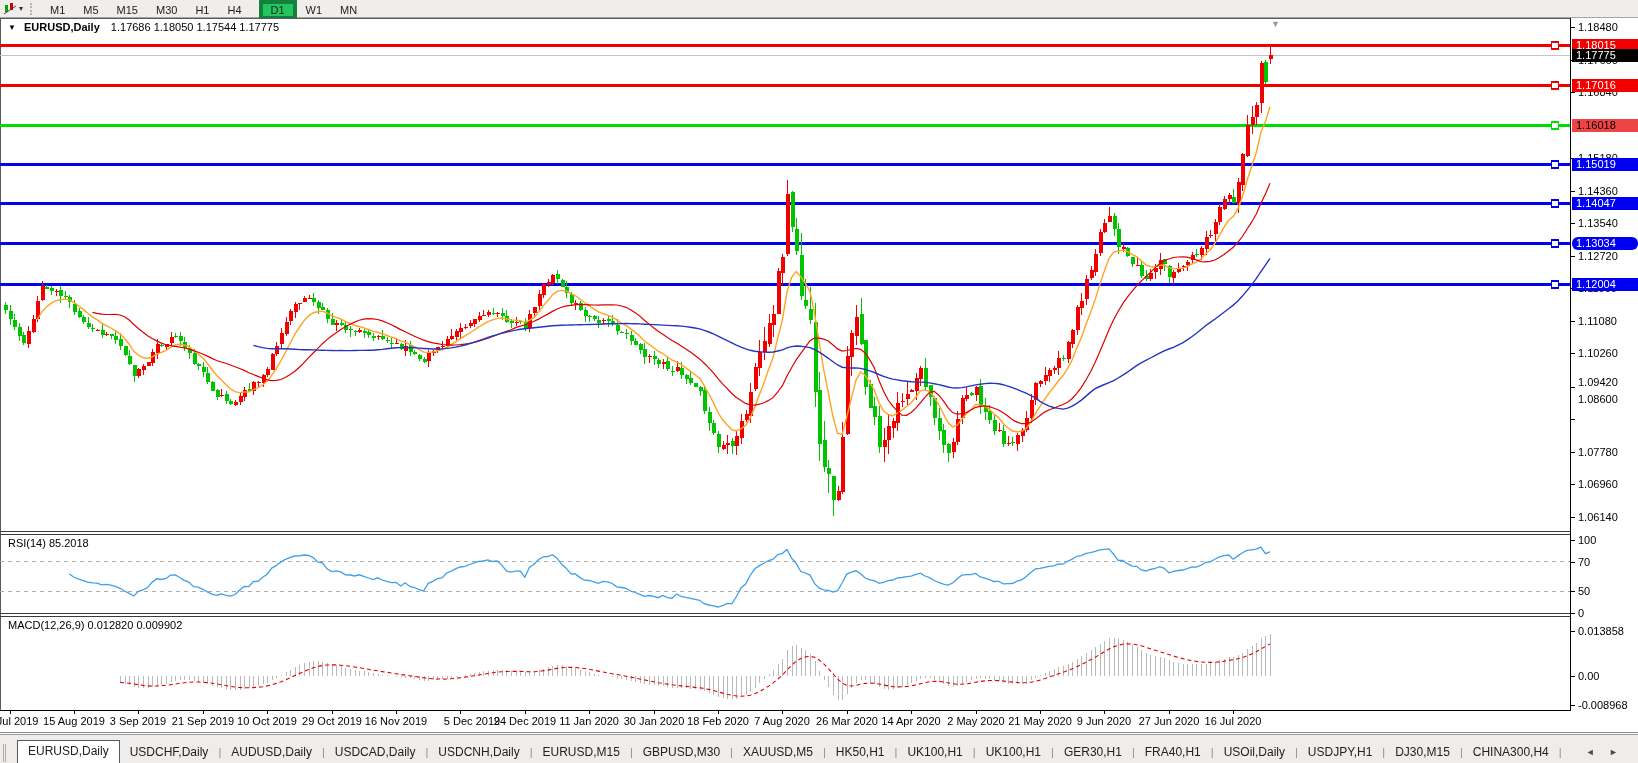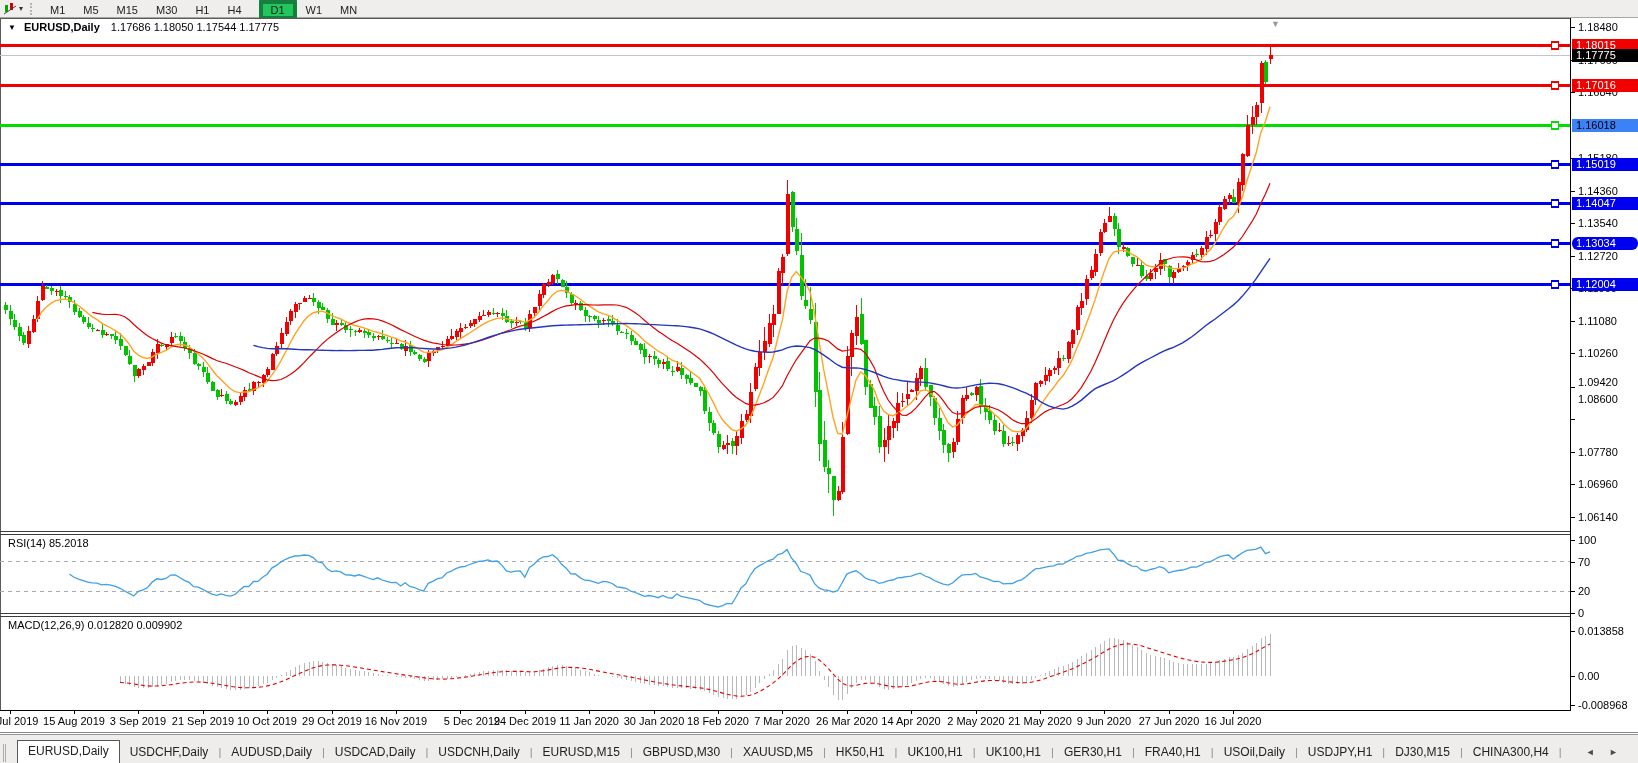--- a/index.html
+++ b/index.html
@@ -950,32 +950,32 @@
         <div class="ticklbl" style="top: 428px;">1.07780</div>
         <div class="tickdash" style="top: 466px;"></div>
         <div class="ticklbl" style="top: 460px;">1.06960</div>
         <div class="tickdash" style="top: 499px;"></div>
         <div class="ticklbl" style="top: 493px;">1.06140</div>
         <div class="tickdash" style="top: 522px;"></div>
         <div class="ticklbl" style="top: 516px;">100</div>
         <div class="tickdash" style="top: 544px;"></div>
         <div class="ticklbl" style="top: 538px;">70</div>
         <div class="tickdash" style="top: 573px;"></div>
-        <div class="ticklbl" style="top: 567px;">20</div>
+        <div class="ticklbl" style="top: 567px;">50</div>
         <div class="tickdash" style="top: 595px;"></div>
         <div class="ticklbl" style="top: 589px;">0</div>
         <div class="tickdash" style="top: 613px;"></div>
         <div class="ticklbl" style="top: 607px;">0.013858</div>
         <div class="tickdash" style="top: 658px;"></div>
         <div class="ticklbl" style="top: 652px;">0.00</div>
         <div class="tickdash" style="top: 687px;"></div>
         <div class="ticklbl" style="top: 681px;">-0.008968</div>
         <div class="pricebox" style="top: 21px; background: rgb(242, 0, 0); color: rgb(255, 255, 255);">1.18015</div>
         <div class="pricebox" style="top: 61px; background: rgb(242, 0, 0); color: rgb(255, 255, 255);">1.17016</div>
-        <div class="pricebox" style="top: 101px; background: #3b82f6; color: rgb(0, 0, 0);">1.16018</div>
+        <div class="pricebox" style="top: 101px; background: #ef4444; color: rgb(0, 0, 0);">1.16018</div>
         <div class="pricebox" style="top: 140px; background: rgb(0, 0, 240); color: rgb(255, 255, 255);">1.15019</div>
         <div class="pricebox" style="top: 179px; background: rgb(0, 0, 240); color: rgb(255, 255, 255);">1.14047</div>
         <div class="pricebox" style="top: 219px; background: rgb(0, 0, 240); color: rgb(255, 255, 255); border-radius: 6px;">1.13034</div>
         <div class="pricebox" style="top: 260px; background: rgb(0, 0, 240); color: rgb(255, 255, 255);">1.12004</div>
         <div class="pricebox" style="top: 31px; background: rgb(0, 0, 0); color: rgb(255, 255, 255);">1.17775</div>
       </div>
     <div id="dateaxis">
         <div class="dtick" style="left: 10px;"></div>
         <div class="dlabel" style="left: 10px;">27 Jul 2019</div>
         <div class="dtick" style="left: 74px;"></div>
@@ -994,21 +994,21 @@
         <div class="dlabel" style="left: 460px; padding-left: 24px;">5 Dec 2019</div>
         <div class="dtick" style="left: 525px;"></div>
         <div class="dlabel" style="left: 525px;">24 Dec 2019</div>
         <div class="dtick" style="left: 589px;"></div>
         <div class="dlabel" style="left: 589px;">11 Jan 2020</div>
         <div class="dtick" style="left: 654px;"></div>
         <div class="dlabel" style="left: 654px;">30 Jan 2020</div>
         <div class="dtick" style="left: 718px;"></div>
         <div class="dlabel" style="left: 718px;">18 Feb 2020</div>
         <div class="dtick" style="left: 782px;"></div>
-        <div class="dlabel" style="left: 782px;">7 Mar 2020</div>
+        <div class="dlabel" style="left: 782px;">7 Aug 2020</div>
         <div class="dtick" style="left: 847px;"></div>
         <div class="dlabel" style="left: 847px;">26 Mar 2020</div>
         <div class="dtick" style="left: 911px;"></div>
         <div class="dlabel" style="left: 911px;">14 Apr 2020</div>
         <div class="dtick" style="left: 976px;"></div>
         <div class="dlabel" style="left: 976px;">2 May 2020</div>
         <div class="dtick" style="left: 1040px;"></div>
         <div class="dlabel" style="left: 1040px;">21 May 2020</div>
         <div class="dtick" style="left: 1104px;"></div>
         <div class="dlabel" style="left: 1104px;">9 Jun 2020</div>

